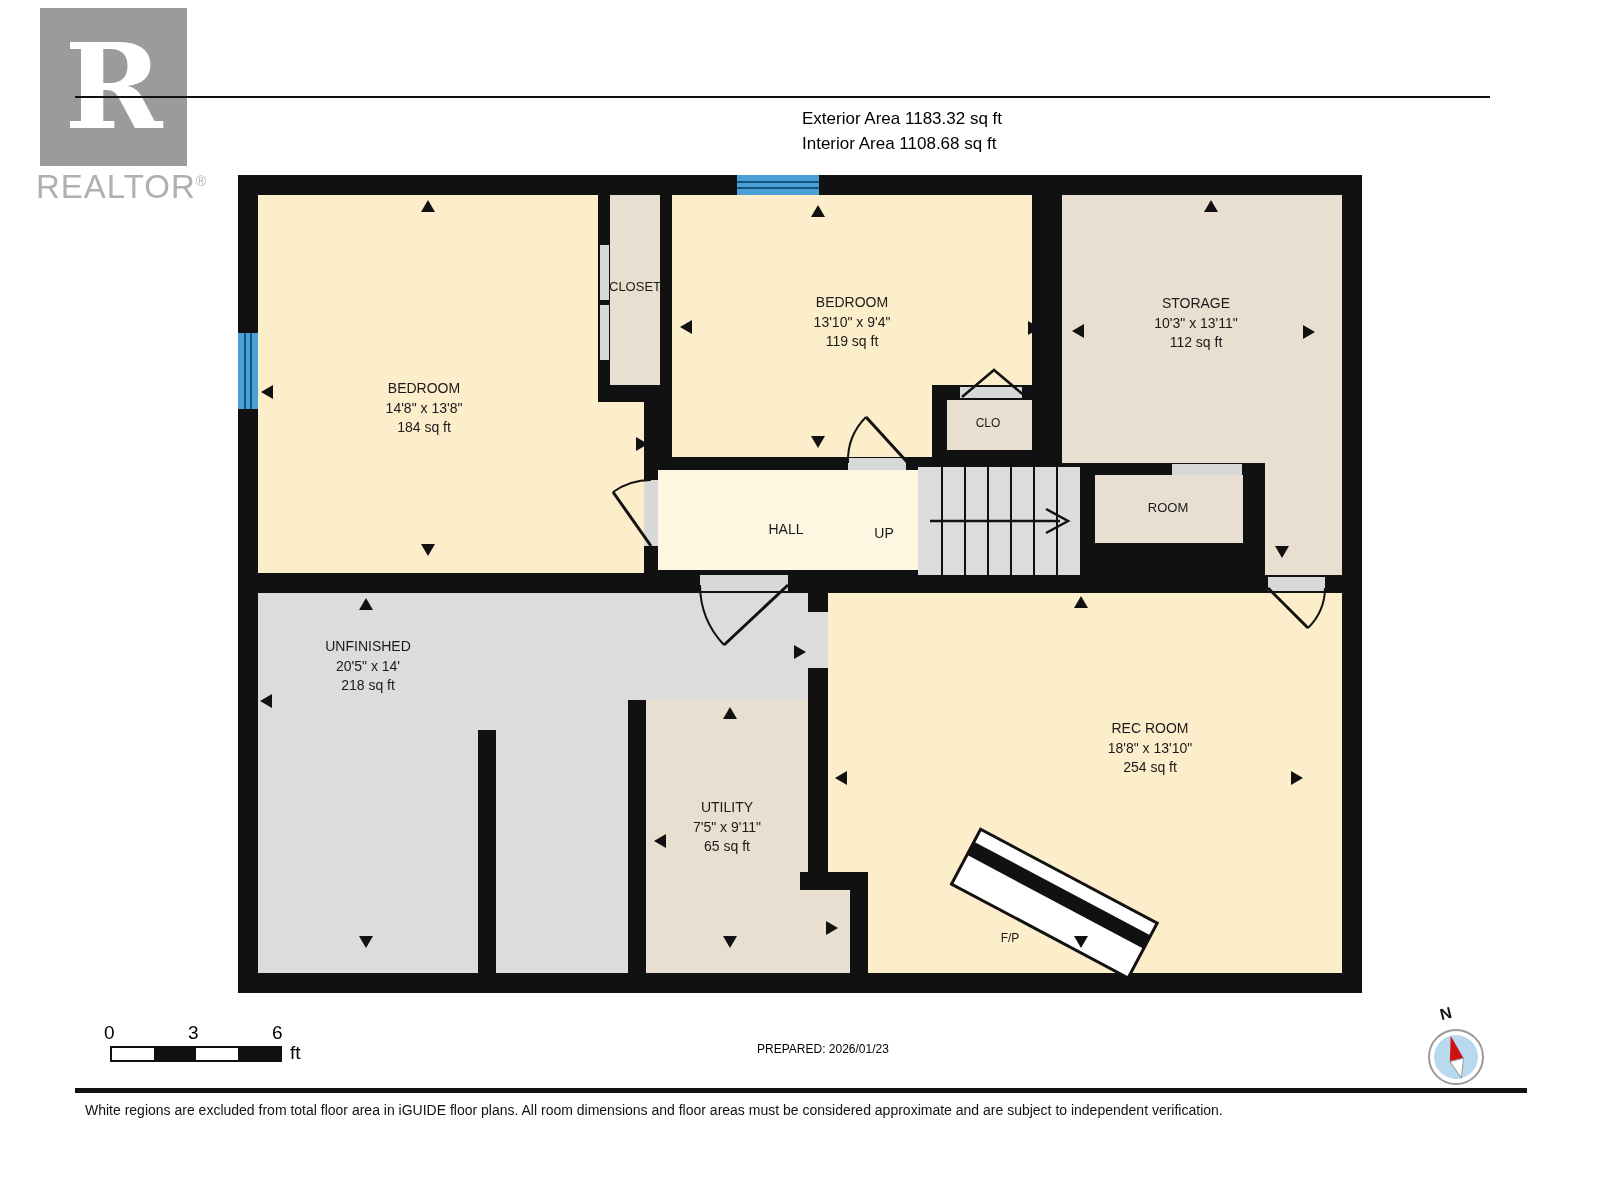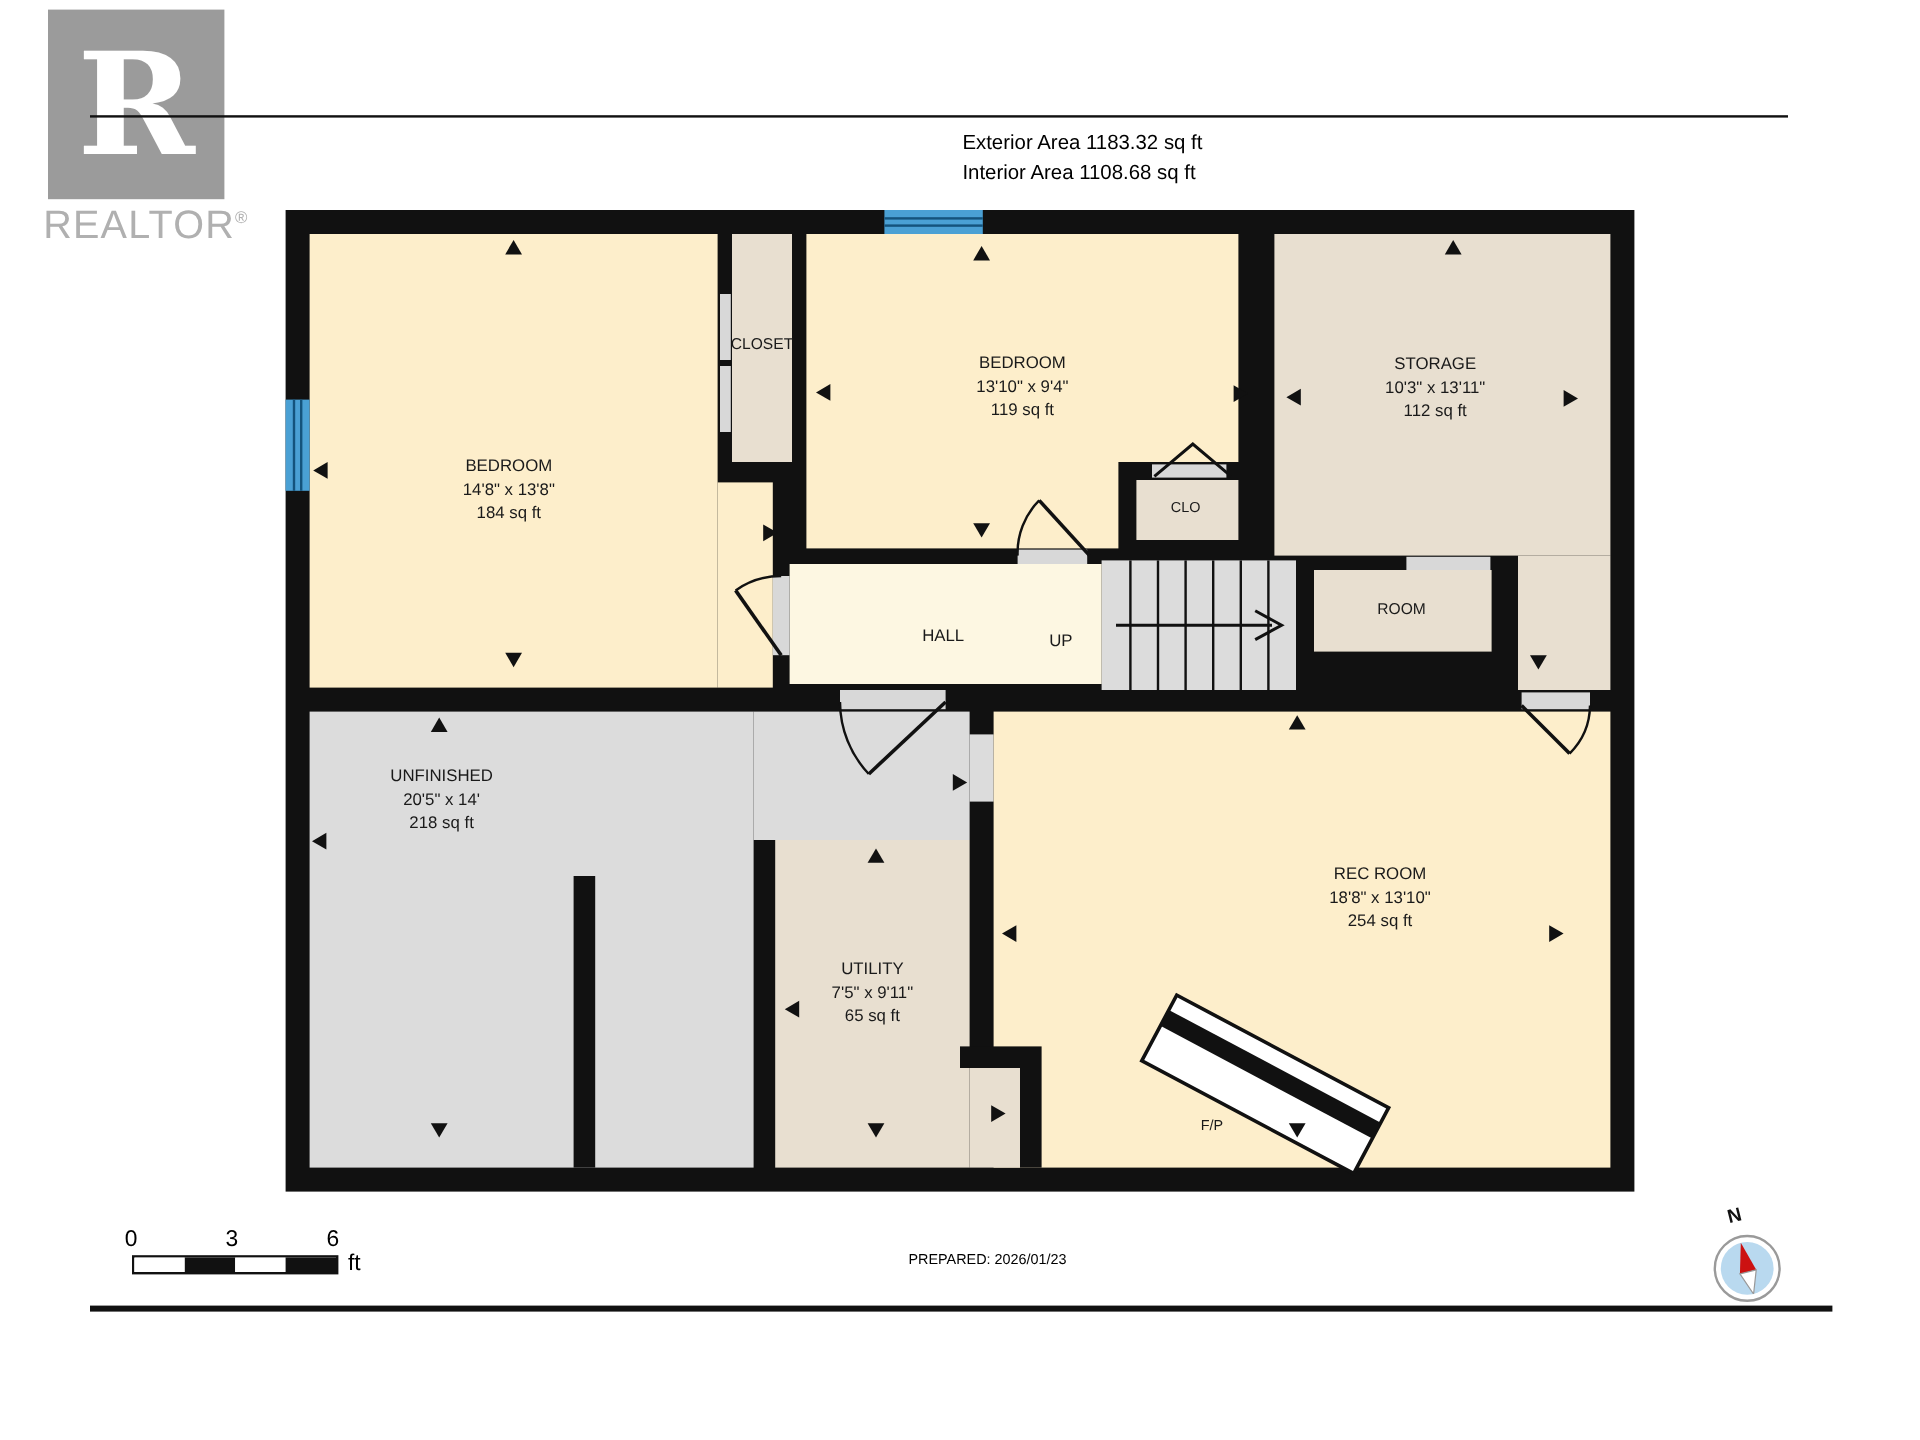--- a/index.html
+++ b/index.html
@@ -234,14 +234,15 @@
       <div class="compass-inner">
         <svg width="22" height="44" viewBox="0 0 22 44" style="transform:rotate(-14deg)">
           <polygon points="11,0 18,25 4,25" fill="#cc1111"></polygon>
           <polygon points="4,25 18,25 11,44" fill="#ffffff" stroke="#999" stroke-width="1"></polygon>
         </svg>
       </div>
     </div>
   </div>
 
   <div class="footrule"></div>
+  <div class="disclaimer">White regions are excluded from total floor area in iGUIDE floor plans. All room dimensions and floor areas must be considered approximate and are subject to independent verification.</div>
 
 </div>
 
 </body></html>

